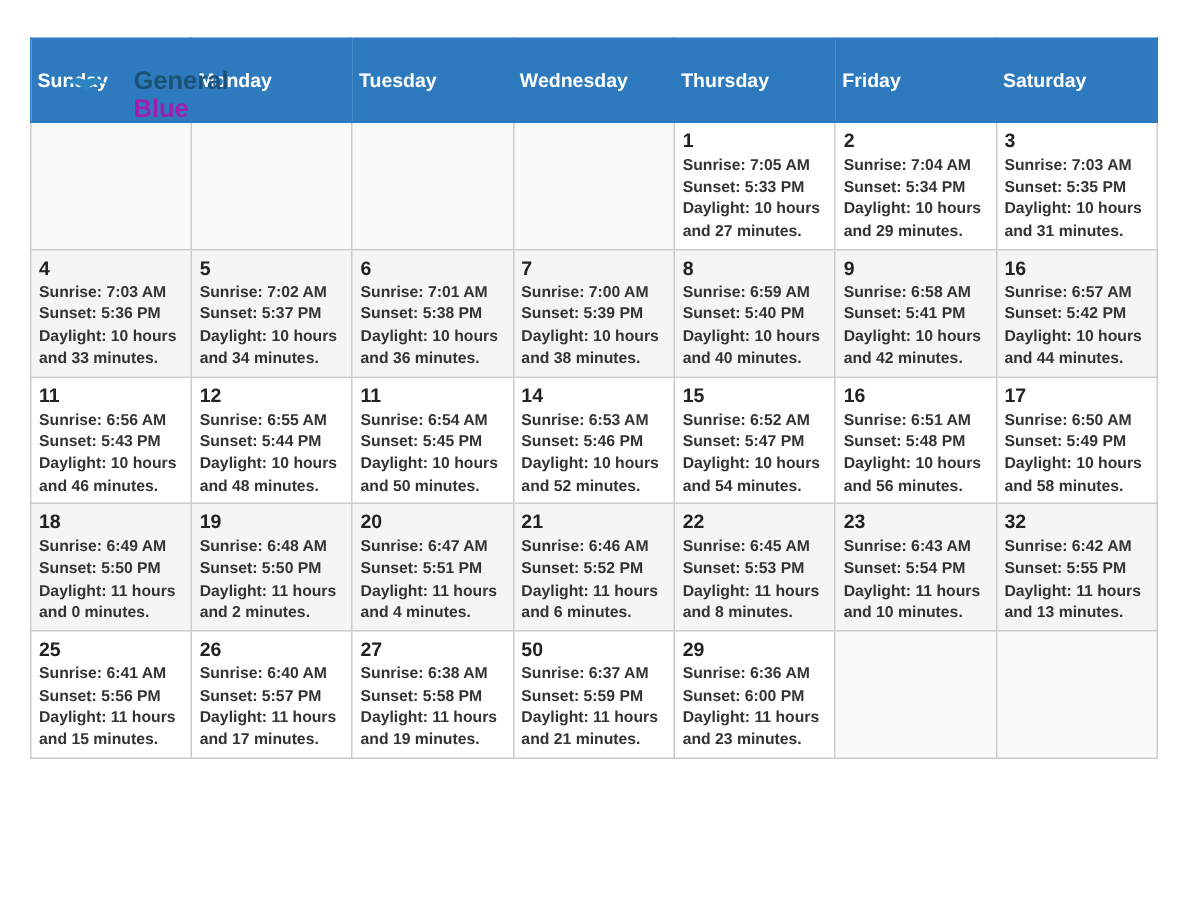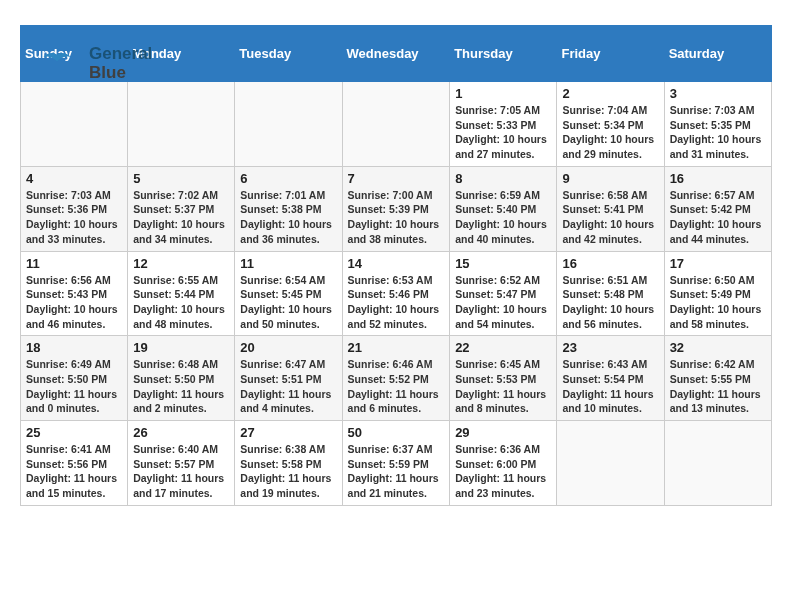--- a/index.html
+++ b/index.html
@@ -86,21 +86,21 @@
 <div style="position:relative;">
 
   <div class="logo">
     <div>
       <svg class="logo-bird" viewBox="0 0 40 30" xmlns="http://www.w3.org/2000/svg">
         <path d="M20 5 Q30 0 38 8 Q28 6 20 14 Q12 6 2 8 Q10 0 20 5Z" fill="#2e86c1"></path>
       </svg>
     </div>
     <div style="margin-left:17px;">
       <div style="font-size:17px;font-weight:bold;color:#1a5276;line-height:1.1;">General</div>
-      <div style="font-size:17px;font-weight:bold;color:#404040;line-height:1.1;">Blue</div>
+      <div style="font-size:17px;font-weight:bold;color:#a21caf;line-height:1.1;">Blue</div>
     </div>
   </div>
 
   <div class="header">
     <div class="month-year"></div>
     <div class="location"></div>
   </div>
 
   <table class="calendar">
     <thead>

